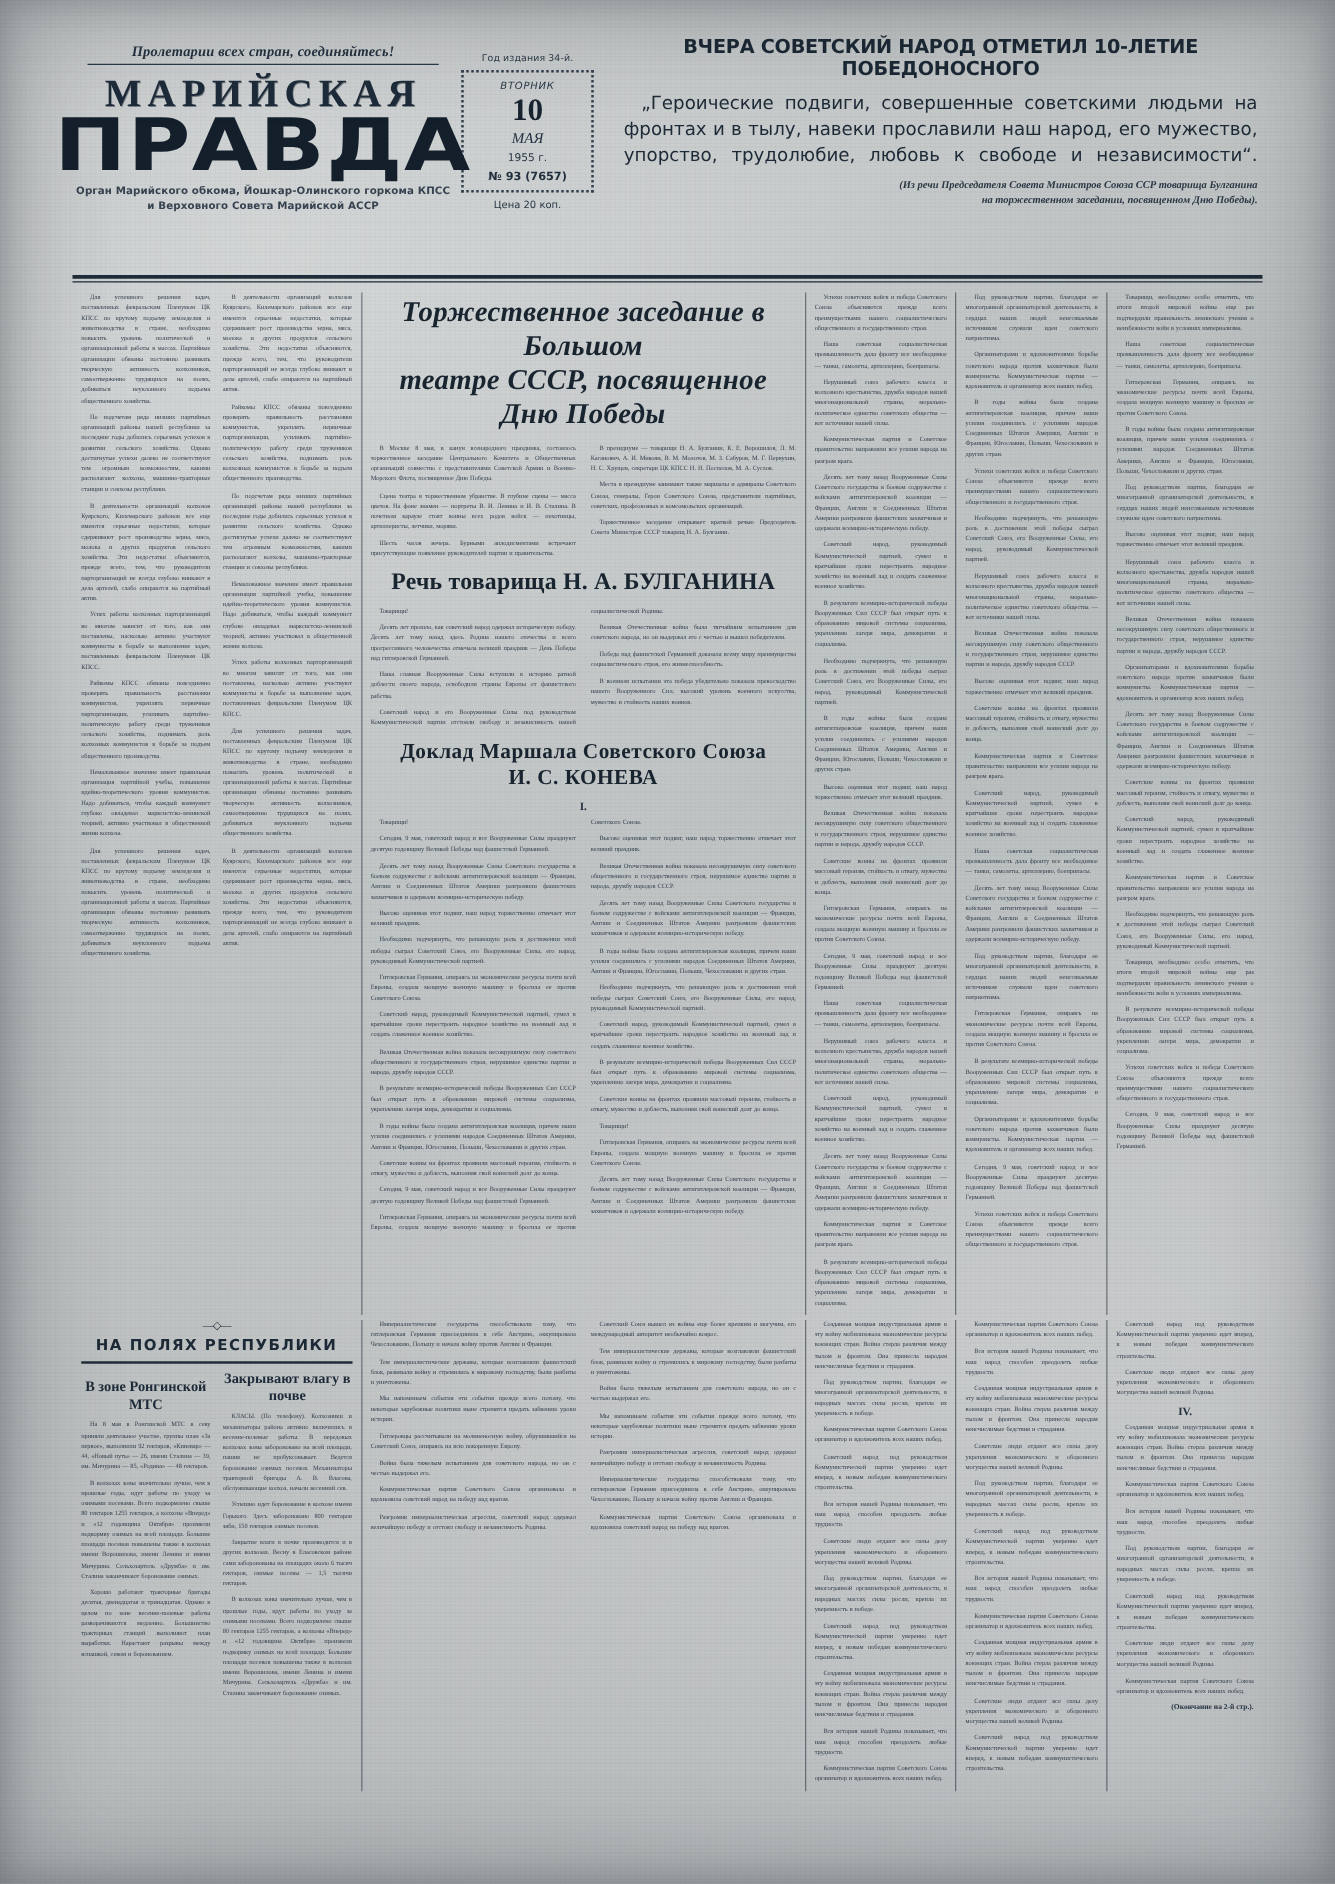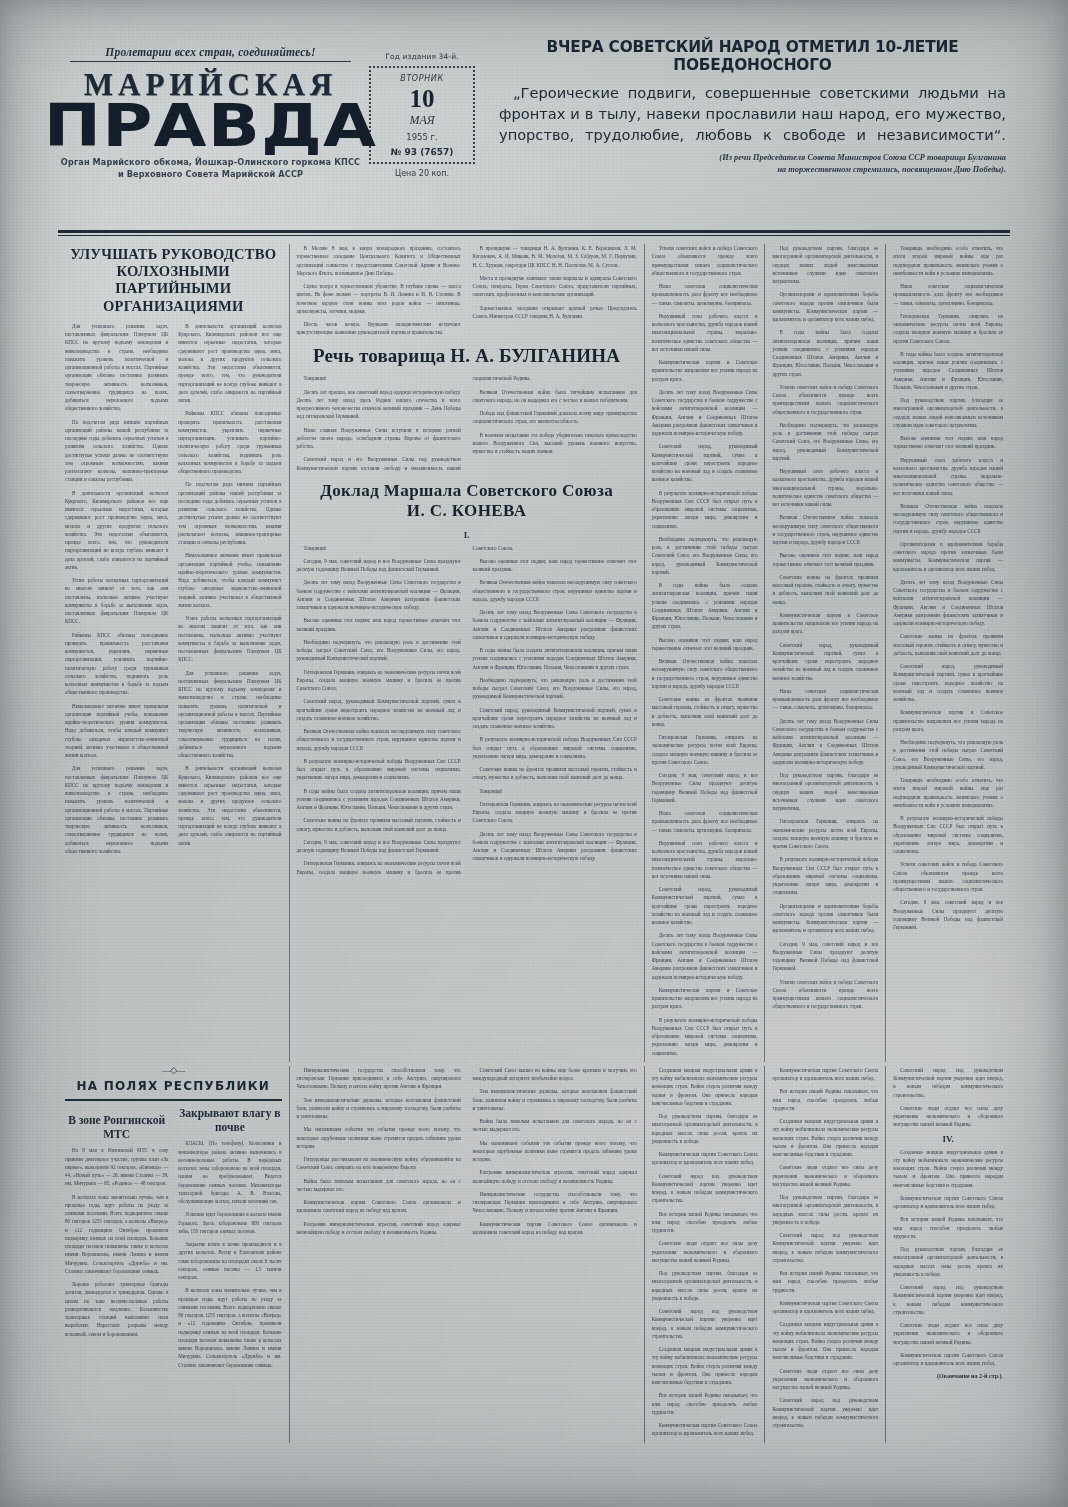--- a/index.html
+++ b/index.html
@@ -40,21 +40,21 @@
     position: absolute;
     inset: 0;
     pointer-events: none;
     box-shadow: inset 0 0 90px rgba(40,48,56,0.38), inset 0 0 26px rgba(30,36,44,0.22);
     z-index: 61;
   }
 
   .sheet {
     position: absolute;
     left: 58px;
-    top: 34px;
+    top: 24px;
     width: 952px;
     height: 1420px;
     z-index: 5;
   }
 
   
   .masthead {
     position: relative;
     height: 190px;
     display: flex;
@@ -364,53 +364,53 @@
         <div class="price">Цена 20 коп.</div>
       </div>
 
       <div class="mast-right">
         <div class="top-headline">
           <div>ВЧЕРА СОВЕТСКИЙ НАРОД ОТМЕТИЛ 10-ЛЕТИЕ ПОБЕДОНОСНОГО</div>
         </div>
         <div class="quote">„Героические подвиги, совершенные советскими людьми на фронтах и в тылу, навеки прославили наш народ, его мужество, упорство, трудолюбие, любовь к свободе и независимости“.</div>
         <div class="quote-attr">
           <div>(Из речи Председателя Совета Министров Союза ССР товарища Булганина</div>
-          <div>на торжественном стремились, посвященном Дню Победы).</div>
+          <div>на торжественном заседании, посвященном Дню Победы).</div>
         </div>
       </div>
     </div>
 
     <div class="rule-thick"></div>
 
     <div class="body-grid">
 
       <div class="col c1">
-        <div class="hl-left">
-          <div>УЛУЧШАТЬ РУКОВОДСТВО КОЛХОЗНЫМИ</div>
-          <div>ПАРТИЙНЫМИ ОРГАНИЗАЦИЯМИ</div>
-        </div>
         <div style="column-count:2; column-gap:10px; column-rule:none;">
           <p class="para">Для успешного решения задач, поставленных февральским Пленумом ЦК КПСС по крутому подъему земледелия и животноводства в стране, необходимо повысить уровень политической и организационной работы в массах. Партийные организации обязаны постоянно развивать творческую активность колхозников, самоотверженно трудящихся на полях, добиваться неуклонного подъема общественного хозяйства.</p>
           <p class="para">По подсчетам ряда низших партийных организаций районы нашей республики за последние годы добились серьезных успехов в развитии сельского хозяйства. Однако достигнутые успехи далеко не соответствуют тем огромным возможностям, какими располагают колхозы, машинно-тракторные станции и совхозы республики.</p>
           <p class="para">В деятельности организаций колхозов Куярского, Килемарского районов все еще имеются серьезные недостатки, которые сдерживают рост производства зерна, мяса, молока и других продуктов сельского хозяйства. Эти недостатки объясняются, прежде всего, тем, что руководители парторганизаций не всегда глубоко вникают в дела артелей, слабо опираются на партийный актив.</p>
           <p class="para">Успех работы колхозных парторганизаций во многом зависит от того, как они поставлены, насколько активно участвуют коммунисты в борьбе за выполнение задач, поставленных февральским Пленумом ЦК КПСС.</p>
           <p class="para">Райкомы КПСС обязаны повседневно проверять правильность расстановки коммунистов, укреплять первичные парторганизации, усиливать партийно-политическую работу среди тружеников сельского хозяйства, поднимать роль колхозных коммунистов в борьбе за подъем общественного производства.</p>
           <p class="para">Немаловажное значение имеет правильная организация партийной учебы, повышение идейно-теоретического уровня коммунистов. Надо добиваться, чтобы каждый коммунист глубоко овладевал марксистско-ленинской теорией, активно участвовал в общественной жизни колхоза.</p>
           <p class="para">Для успешного решения задач, поставленных февральским Пленумом ЦК КПСС по крутому подъему земледелия и животноводства в стране, необходимо повысить уровень политической и организационной работы в массах. Партийные организации обязаны постоянно развивать творческую активность колхозников, самоотверженно трудящихся на полях, добиваться неуклонного подъема общественного хозяйства.</p>
           <p class="para">В деятельности организаций колхозов Куярского, Килемарского районов все еще имеются серьезные недостатки, которые сдерживают рост производства зерна, мяса, молока и других продуктов сельского хозяйства. Эти недостатки объясняются, прежде всего, тем, что руководители парторганизаций не всегда глубоко вникают в дела артелей, слабо опираются на партийный актив.</p>
           <p class="para">Райкомы КПСС обязаны повседневно проверять правильность расстановки коммунистов, укреплять первичные парторганизации, усиливать партийно-политическую работу среди тружеников сельского хозяйства, поднимать роль колхозных коммунистов в борьбе за подъем общественного производства.</p>
           <p class="para">По подсчетам ряда низших партийных организаций районы нашей республики за последние годы добились серьезных успехов в развитии сельского хозяйства. Однако достигнутые успехи далеко не соответствуют тем огромным возможностям, какими располагают колхозы, машинно-тракторные станции и совхозы республики.</p>
           <p class="para">Немаловажное значение имеет правильная организация партийной учебы, повышение идейно-теоретического уровня коммунистов. Надо добиваться, чтобы каждый коммунист глубоко овладевал марксистско-ленинской теорией, активно участвовал в общественной жизни колхоза.</p>
           <p class="para">Успех работы колхозных парторганизаций во многом зависит от того, как они поставлены, насколько активно участвуют коммунисты в борьбе за выполнение задач, поставленных февральским Пленумом ЦК КПСС.</p>
           <p class="para">Для успешного решения задач, поставленных февральским Пленумом ЦК КПСС по крутому подъему земледелия и животноводства в стране, необходимо повысить уровень политической и организационной работы в массах. Партийные организации обязаны постоянно развивать творческую активность колхозников, самоотверженно трудящихся на полях, добиваться неуклонного подъема общественного хозяйства.</p>
           <p class="para">В деятельности организаций колхозов Куярского, Килемарского районов все еще имеются серьезные недостатки, которые сдерживают рост производства зерна, мяса, молока и других продуктов сельского хозяйства. Эти недостатки объясняются, прежде всего, тем, что руководители парторганизаций не всегда глубоко вникают в дела артелей, слабо опираются на партийный актив.</p>
         </div>
       </div>
 
       <div class="col c2" style="width:356px; border-right:1px solid rgba(35,46,58,0.55);">
+        <div class="hl-center">
+          <div>Торжественное заседание в Большом</div>
+          <div>театре СССР, посвященное Дню Победы</div>
+        </div>
 
         <div style="column-count:2; column-gap:12px;">
           <p class="para">В Москве 8 мая, в канун всенародного праздника, состоялось торжественное заседание Центрального Комитета и Общественных организаций совместно с представителями Советской Армии и Военно-Морского Флота, посвященное Дню Победы.</p>
           <p class="para">Сцена театра в торжественном убранстве. В глубине сцены — масса цветов. На фоне знамен — портреты В. И. Ленина и И. В. Сталина. В почетном карауле стоят воины всех родов войск — пехотинцы, артиллеристы, летчики, моряки.</p>
           <p class="para">Шесть часов вечера. Бурными аплодисментами встречают присутствующие появление руководителей партии и правительства.</p>
           <p class="para">В президиуме — товарищи Н. А. Булганин, К. Е. Ворошилов, Л. М. Каганович, А. И. Микоян, В. М. Молотов, М. З. Сабуров, М. Г. Первухин, Н. С. Хрущев, секретари ЦК КПСС Н. Н. Поспелов, М. А. Суслов.</p>
           <p class="para">Места в президиуме занимают также маршалы и адмиралы Советского Союза, генералы, Герои Советского Союза, представители партийных, советских, профсоюзных и комсомольских организаций.</p>
           <p class="para">Торжественное заседание открывает краткой речью Председатель Совета Министров СССР товарищ Н. А. Булганин.</p>
         </div>
 

